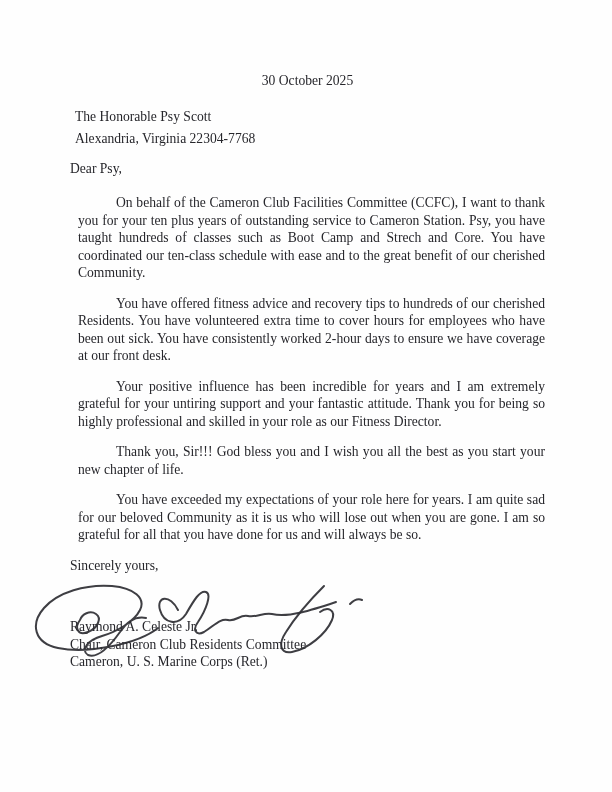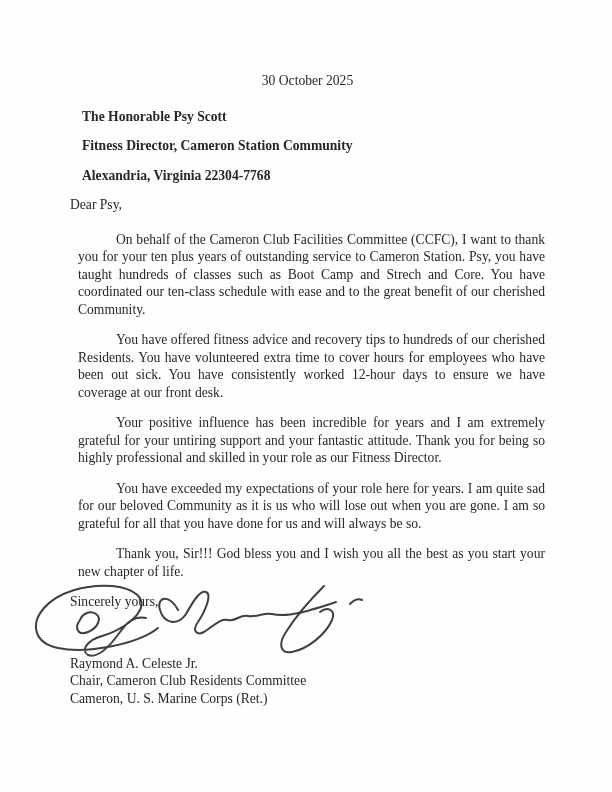--- a/index.html
+++ b/index.html
@@ -18,21 +18,21 @@
     font-size: 13.6px;
     line-height: 17.5px;
     color: #26262b;
     overflow: hidden;
   }
   .date-line {
     text-align: center;
     margin: 0 0 18px 0;
   }
   .recipient { margin: 0 0 10px 0; }
-  .recipient p { margin: 12px; font-weight: bold; }
+  .recipient p { margin: 5px; }
   .salutation { margin: 12px 0 17px 0; }
   .body-para {
     margin: 0 0 13px 8px;
     text-align: justify;
     text-indent: 38px;
   }
   .closing { margin: 0; }
   .signer { margin-top: 44px; }
   .signer p { margin: 0; }
   .signature-svg {
@@ -53,31 +53,30 @@
 </style>
 </head>
 <body>
 
 <div class="page">
 
   <p class="date-line">30 October 2025</p>
 
   <div class="recipient">
     <p>The Honorable Psy Scott</p>
-    <p>Fitness Director, Cameron Station Community</p>
     <p>Alexandria, Virginia  22304-7768</p>
   </div>
 
   <p class="salutation">Dear Psy,</p>
 
   <p class="body-para">On behalf of the Cameron Club Facilities Committee (CCFC), I want to thank you for your ten plus years of outstanding service to Cameron Station.  Psy, you have taught hundreds of classes such as Boot Camp and Strech and Core.  You have coordinated our ten-class schedule with ease and to the great benefit of our cherished Community.</p>
-  <p class="body-para">You have offered fitness advice and recovery tips to hundreds of our cherished Residents.  You have volunteered extra time to cover hours for employees who have been out sick.  You have consistently worked 12-hour days to ensure we have coverage at our front desk.</p>
+  <p class="body-para">You have offered fitness advice and recovery tips to hundreds of our cherished Residents.  You have volunteered extra time to cover hours for employees who have been out sick.  You have consistently worked 2-hour days to ensure we have coverage at our front desk.</p>
   <p class="body-para">Your positive influence has been incredible for years and I am extremely grateful for your untiring support and your fantastic attitude.  Thank you for being so highly professional and skilled in your role as our Fitness Director.</p>
+  <p class="body-para">Thank you, Sir!!!  God bless you and I wish you all the best as you start your new chapter of life.</p>
   <p class="body-para">You have exceeded my expectations of your role here for years.  I am quite sad for our beloved Community as it is us who will lose out when you are gone.  I am so grateful for all that you have done for us and will always be so.</p>
-  <p class="body-para">Thank you, Sir!!!  God bless you and I wish you all the best as you start your new chapter of life.</p>
 
   <p class="closing">Sincerely yours,</p>
 
   <svg class="signature-svg" viewBox="0 0 345 85" aria-label="signature">
 
     <path d="M 130 52 C 110 68, 60 78, 30 72 C 6 67, 2 48, 16 32 C 30 16, 58 8, 84 10 C 106 12, 118 22, 112 34 C 106 46, 88 56, 74 60 C 60 64, 52 74, 60 79 C 70 83, 82 70, 92 56 C 100 44, 108 40, 118 42"></path>
 
     <path d="M 52 44 C 46 52, 50 60, 60 56 C 70 52, 74 42, 68 38 C 62 34, 54 38, 52 44"></path>
 
     <path d="M 150 34 C 142 18, 128 20, 132 34 C 136 48, 150 50, 158 38 C 166 24, 172 14, 178 16 C 184 18, 178 34, 170 46 C 164 54, 168 60, 176 56 C 186 50, 192 42, 200 44 C 208 46, 212 38, 220 40 C 228 42, 236 36, 244 38 C 260 42, 284 34, 308 26"></path>

